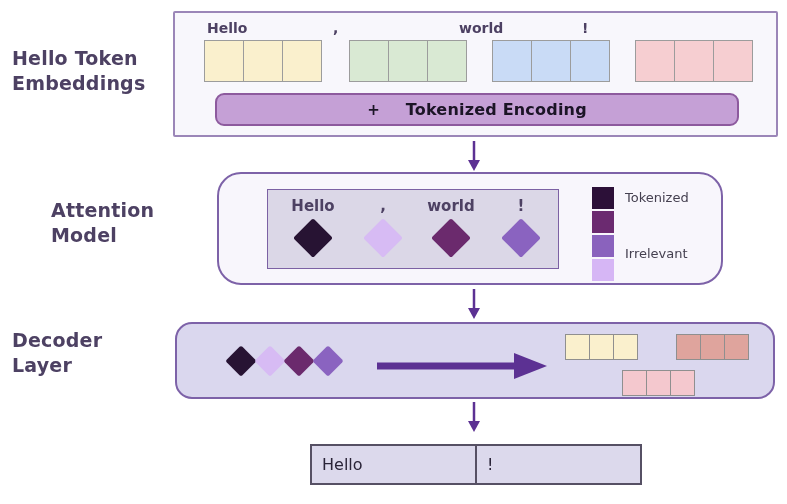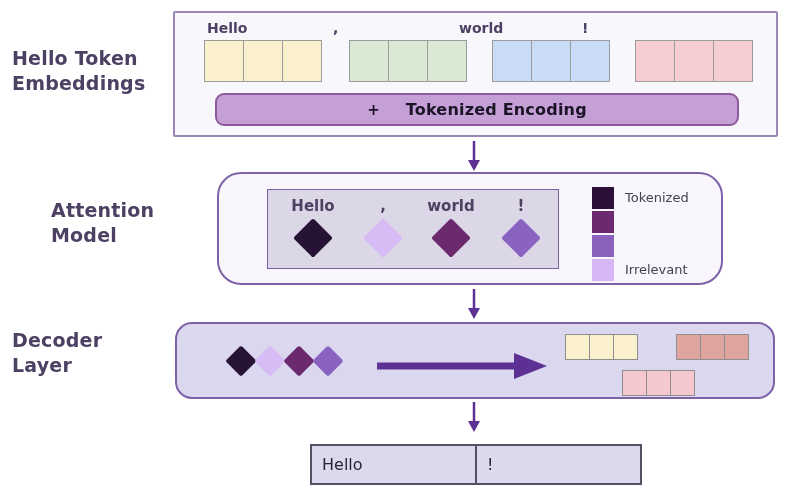--- a/index.html
+++ b/index.html
@@ -127,21 +127,21 @@
         <span class="d-label">!</span>
         <span class="diamond" style="background: rgb(138, 99, 192);"></span>
       </div>
     </div>
 
     <span class="legend-swatch" style="top: 13px; background: rgb(44, 16, 56);"></span>
     <span class="legend-swatch" style="top: 37px; background: rgb(107, 42, 112);"></span>
     <span class="legend-swatch" style="top: 61px; background: rgb(138, 98, 189);"></span>
     <span class="legend-swatch" style="top: 85px; background: rgb(214, 182, 245);"></span>
     <span class="legend-label" style="top:16px">Tokenized</span>
-    <span class="legend-label" style="top:88px">Irrelevant</span>
+    <span class="legend-label" style="top:72px">Irrelevant</span>
   </div>
 
   <svg class="varrow" style="left:466px; top:289px" viewBox="0 0 16 30">
     <line class="arrow-line" x1="8" y1="0" x2="8" y2="20"></line>
       <polygon class="arrow-head" points="2,19 14,19 8,30"></polygon>
   </svg>
 
   <div class="decoder-box dots-pink">
     <div class="dec-diamonds">
       <span class="sm-diamond" style="background: rgb(39, 19, 51);"></span>

